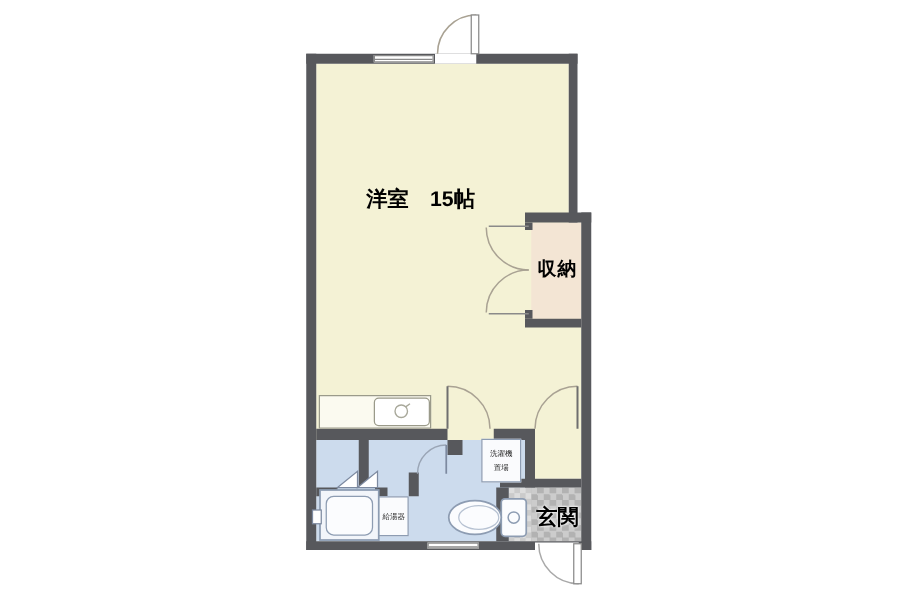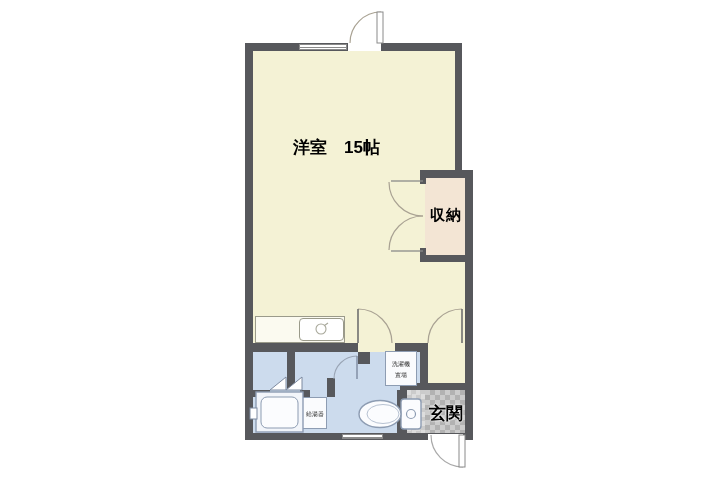--- a/index.html
+++ b/index.html
@@ -134,17 +134,17 @@
       <ellipse cx="380" cy="414" rx="21" ry="13.5" fill="#fbfcfe" stroke="#8d9cb2" stroke-width="1.4"></ellipse>
       <ellipse cx="383" cy="414" rx="16" ry="9.5" fill="none" stroke="#b7c2d2" stroke-width="1"></ellipse>
     </g>
 
     <g>
       <circle cx="321" cy="329" r="5" fill="none" stroke="#a8a89a" stroke-width="1.1"></circle>
       <line x1="324.5" y1="325.5" x2="328" y2="323" stroke="#a8a89a" stroke-width="1.1"></line>
     </g>
   </svg>
 
-  <div class="label" style="left:293px;top:136px;font-size:17px;">洋室　15帖</div>
+  <div class="label" style="left:293px;top:148px;font-size:17px;">洋室　15帖</div>
   <div class="label" style="left:430px;top:206px;font-size:15px;letter-spacing:1px;">収納</div>
   <div class="label" style="left:429px;top:402px;font-size:17px;text-shadow:0 0 2px #ffffff,0 0 2px #ffffff;">玄関</div>
 
 </div>
 
 </body></html>

